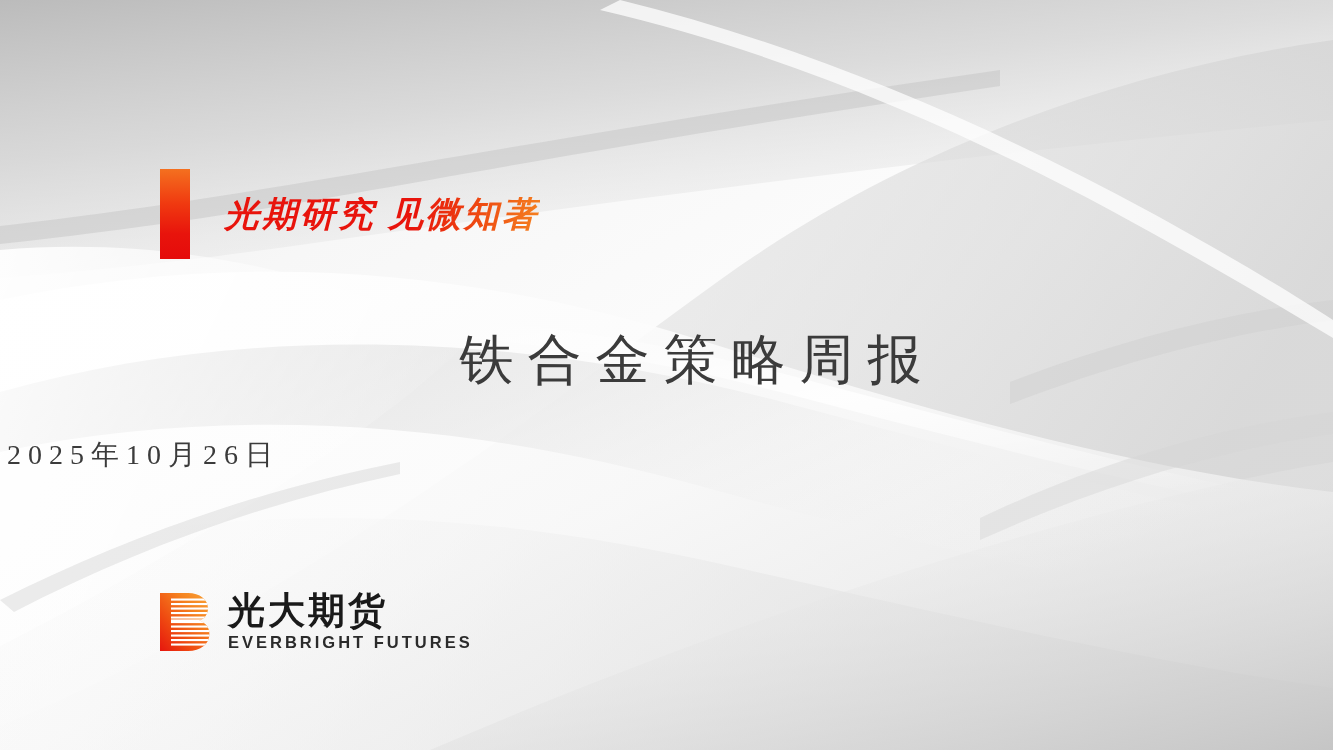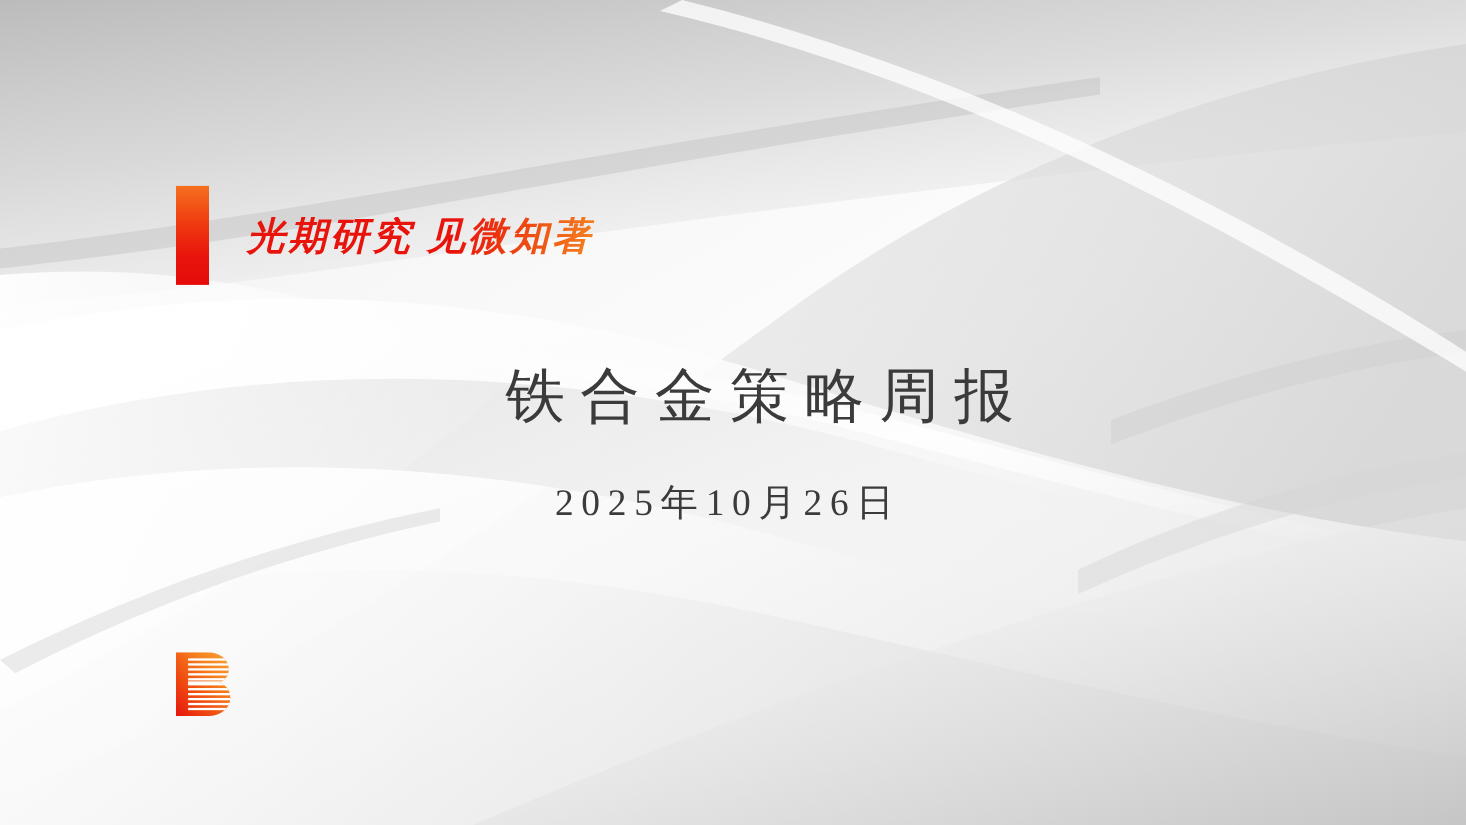--- a/index.html
+++ b/index.html
@@ -75,23 +75,22 @@
     color: #3b3b3b;
     line-height: 1.12;
     padding-left: 48px;
   }
 
   .subtitle-date {
     position: absolute;
     left: 0;
     right: 16px;
     top: 438px;
-    text-align: center;
-    font-family: "Liberation Serif", "DejaVu Serif", serif;
-    font-size: 34px;
+    font-family: "Liberation Serif", "DejaVu Serif", serif;
+    font-size: 28px;
     font-weight: 400;
     letter-spacing: 7px;
     text-indent: 7px;
     color: #3b3b3b;
     line-height: 1.2;
   }
 
   
   .logo-lockup {
     position: absolute;
@@ -262,15 +261,19 @@
           <rect x="13" y="39.0" width="40" height="2.1"></rect>
           <rect x="13" y="43.5" width="40" height="2.1"></rect>
           <rect x="13" y="48.0" width="40" height="2.1"></rect>
           <rect x="13" y="52.5" width="40" height="2.1"></rect>
         </g>
 
         <rect x="13" y="28.4" width="40" height="3.2" fill="#ffffff"></rect>
       </g>
     </svg>
 
+    <div class="logo-words">
+      <div class="logo-cn">光大期货</div>
+      <div class="logo-en">EVERBRIGHT FUTURES</div>
+    </div>
   </div>
 
 </div>
 
 </body></html>

